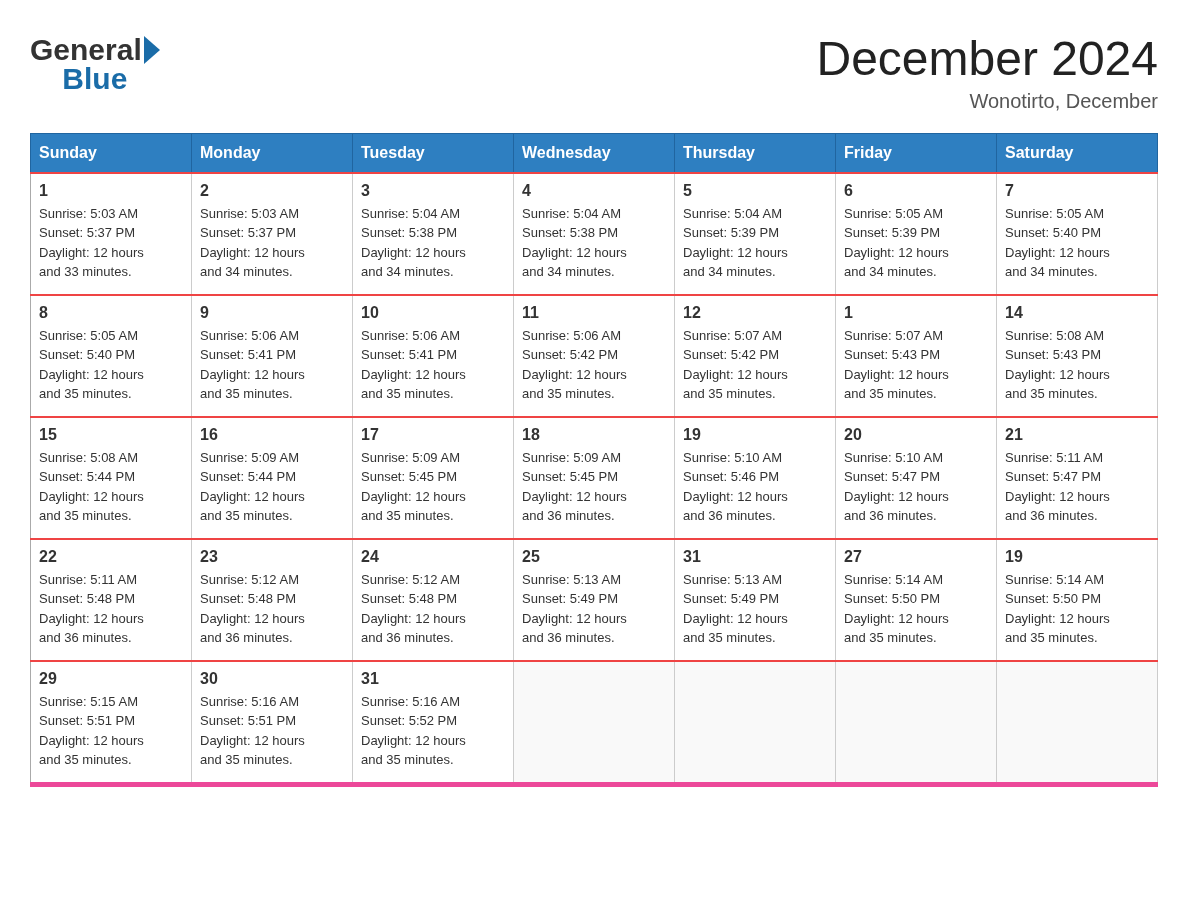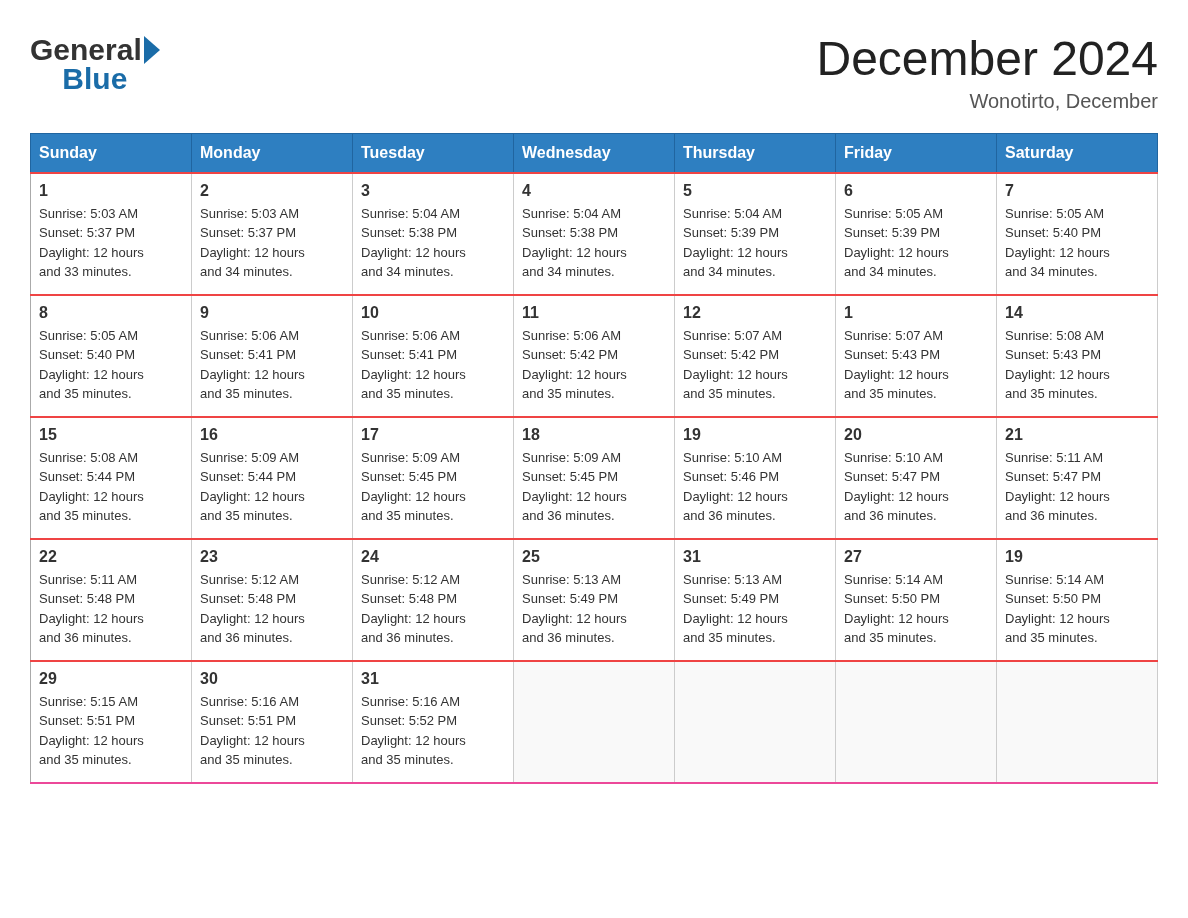--- a/index.html
+++ b/index.html
@@ -50,21 +50,21 @@
       padding: 8px 8px 12px 8px;
       font-size: 13px;
       color: #333;
       border-right: 1px solid #ccc;
       width: 14.28%;
     }
     .calendar-table tr {
       border-bottom: 2px solid #ef4444;
     }
     .calendar-table tbody tr:last-child {
-      border-bottom: 2px solid #ec4899;
+      border-bottom: 5px solid #ec4899;
     }
     .day-number {
       font-size: 16px;
       font-weight: bold;
       display: block;
       margin-bottom: 4px;
     }
     .day-info {
       font-size: 13px;
       line-height: 1.5;

